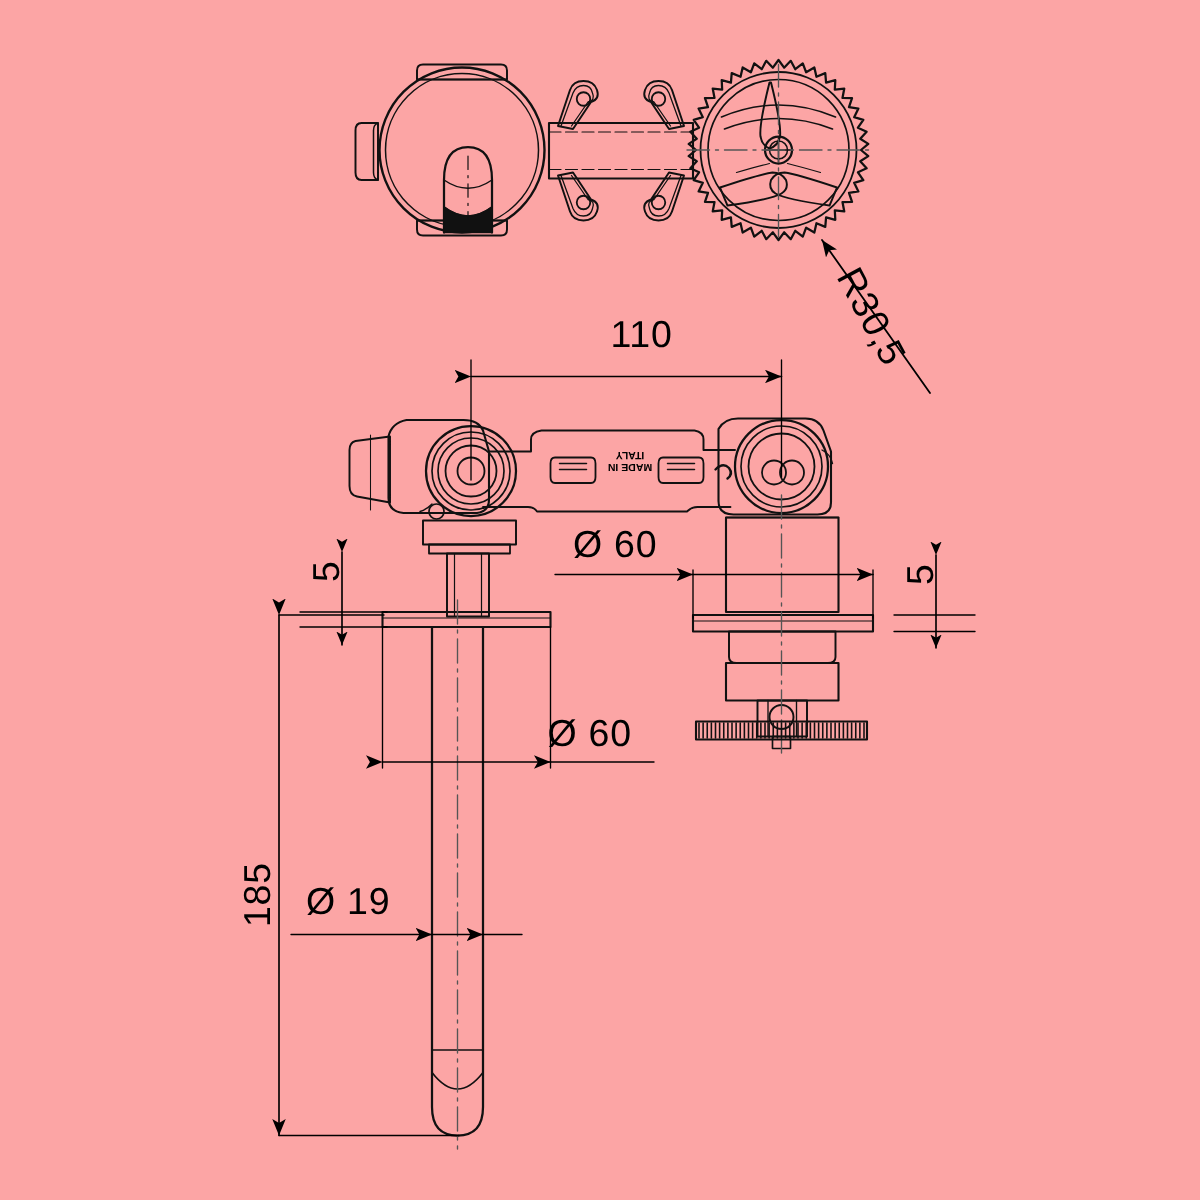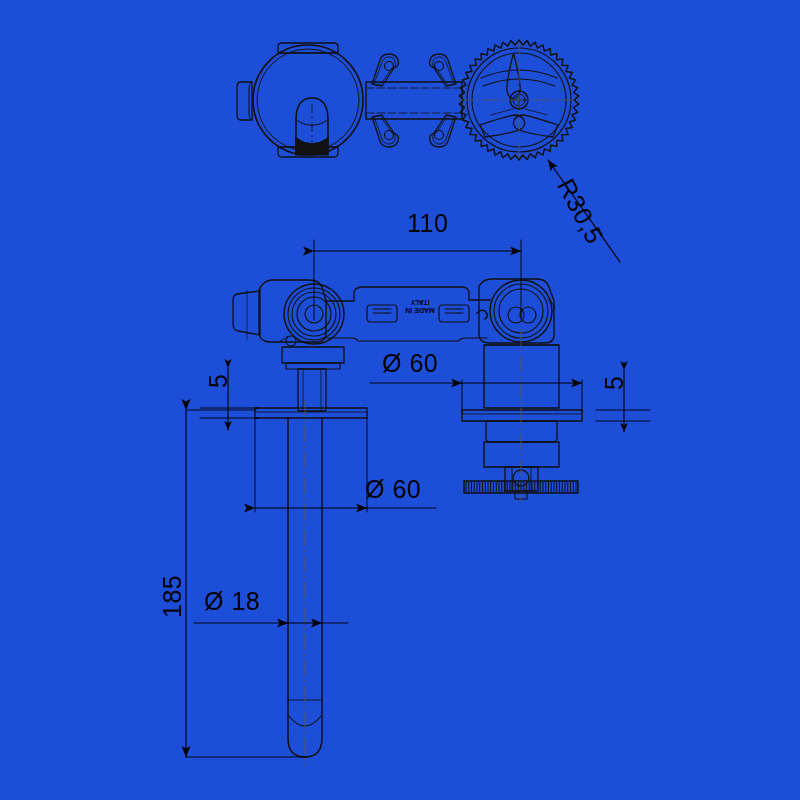--- a/index.html
+++ b/index.html
@@ -2,21 +2,21 @@
 <html><head>
 <meta charset="utf-8">
 <title>Technical Drawing</title>
 <style>
   html,body{margin:0;padding:0;background:#ffffff;}
   body{
     width:800px;height:800px;overflow:hidden;
     font-family:"Liberation Sans","DejaVu Sans",sans-serif;
     color:#000;
   }
-  #sheet{position:relative;width:800px;height:800px;background:#1d4ed8;}
+  #sheet{position:relative;width:800px;height:800px;background:#fca5a5;}
   svg.draw{position:absolute;left:0;top:0;width:800px;height:800px;display:block;}
   .dimtext{
     position:absolute;
     font-family:"Liberation Sans","DejaVu Sans",sans-serif;
     font-size:25px;
     color:#000;
     white-space:nowrap;
     letter-spacing:0.5px;
     line-height:1;
   }
@@ -321,21 +321,21 @@
   <div class="dimtext rot-diag" style="left:575px;top:175px;">R30,5</div>
 
   <div class="dimtext rot90" style="left:206px;top:388px;">5</div>
 
   <div class="dimtext rot90" style="left:602px;top:390px;">5</div>
 
   <div class="dimtext" style="left:382px;top:351px;">Ø 60</div>
 
   <div class="dimtext" style="left:365px;top:477px;">Ø 60</div>
 
-  <div class="dimtext" style="left:204px;top:589px;">Ø 18</div>
+  <div class="dimtext" style="left:204px;top:589px;">Ø 19</div>
 
   <div class="dimtext rot90" style="left:160px;top:618px;">185</div>
 
   <div class="brandtxt mirror" style="left:398px;top:299px;width:44px;">
     <div>MADE IN</div>
     <div>ITALY</div>
   </div>
 
 </div>
 

